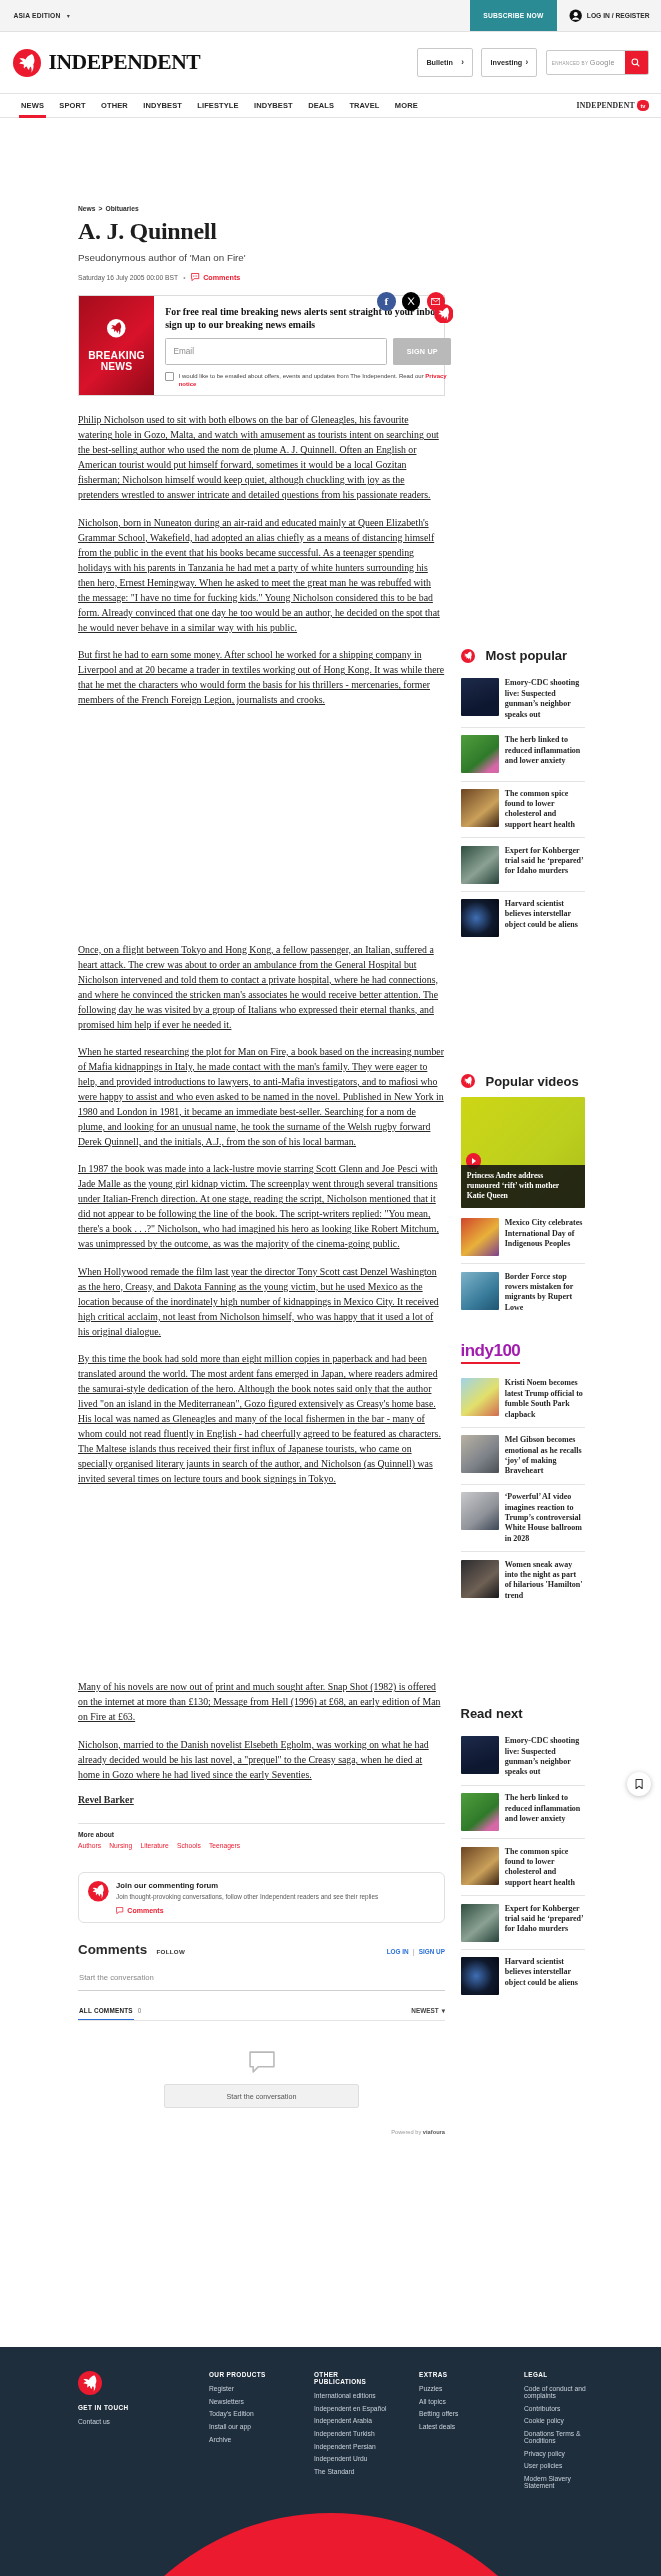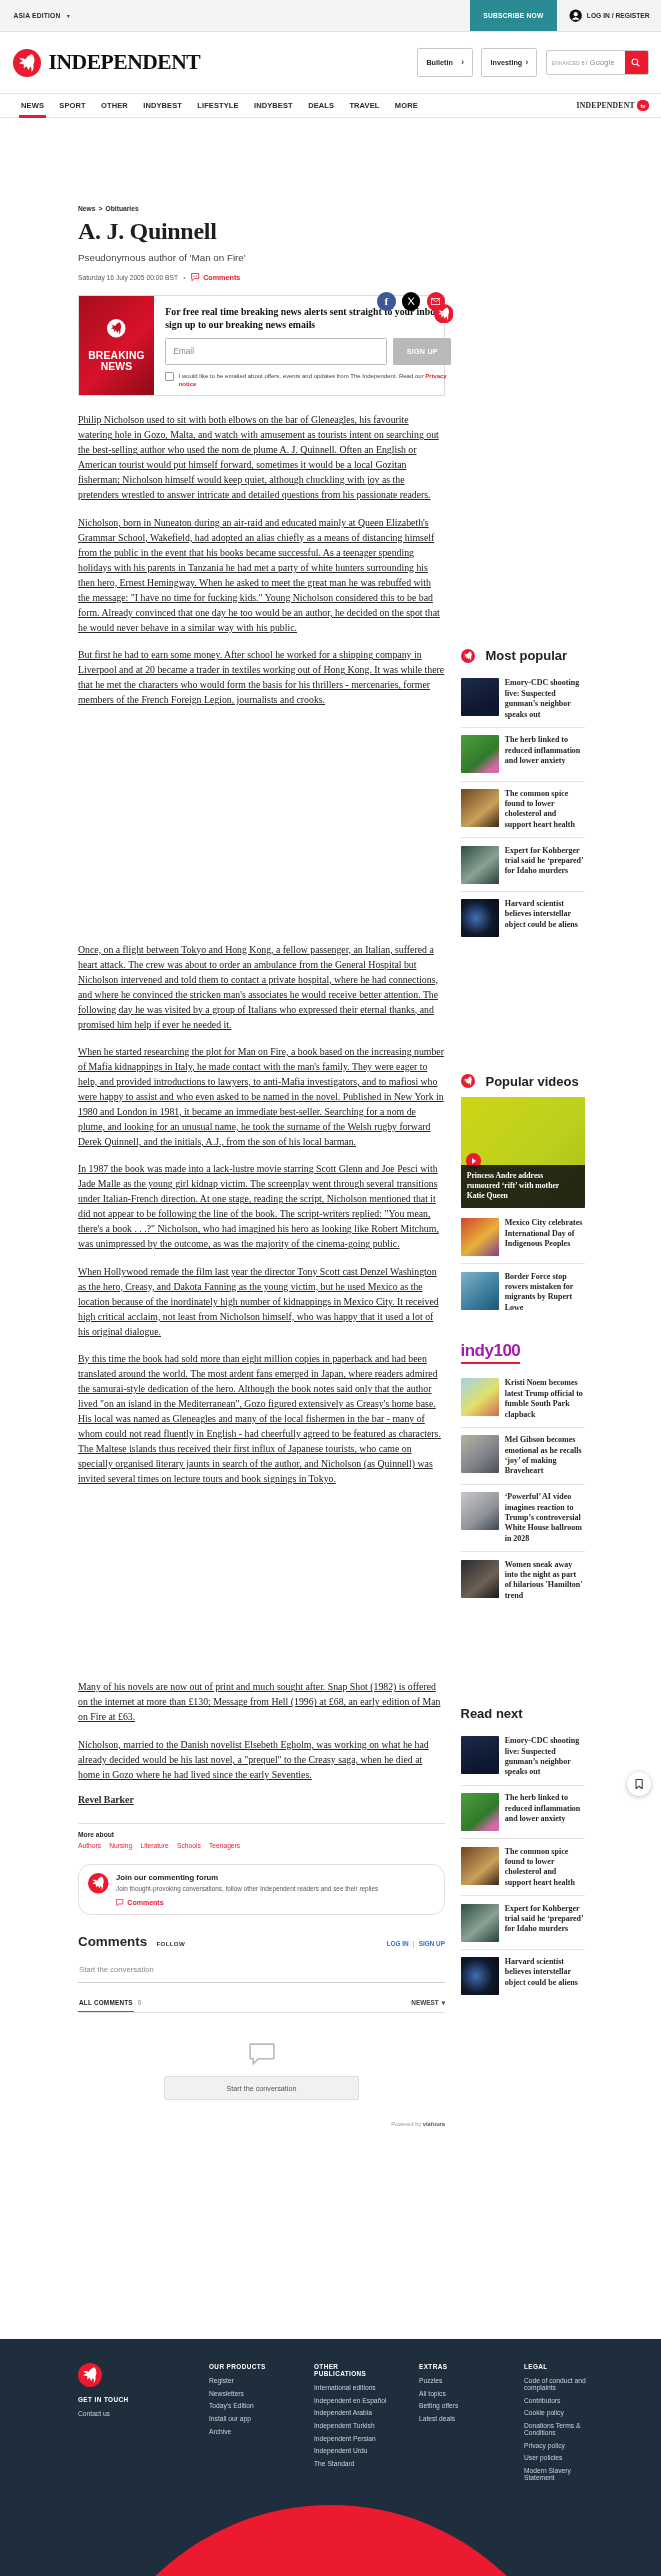--- a/index.html
+++ b/index.html
@@ -80,21 +80,21 @@
   .article-body p { font-family:"Liberation Serif", serif; font-size:9.8px; line-height:15px; color:#202020; margin-bottom:12.4px; }
   .ad-gap-1 { height:222px; }
   .ad-gap-2 { height:181px; }
   .signature { font-family:"Liberation Serif", serif; font-size:9.8px; font-weight:bold; margin:5.2px 0 17.5px; }
   .more-about { border-top:0.5px solid #e0e0e0; padding-top:7.2px; }
   .more-about-label { font-size:6.7px; font-weight:bold; color:#2a2a2a; }
   .tag-row { margin-top:4.1px; display:flex; gap:8.2px; flex-wrap:wrap; }
   .tag-row a { color:#ec1a2e; font-size:6.7px; text-decoration:none; cursor:pointer; }
 
   
-  .forum-box { margin-top:15px; border:0.5px solid #e0e0e0; border-radius:13px; padding:8.2px 9.3px; display:flex; gap:7.2px; }
+  .forum-box { margin-top:23px; border:0.5px solid #e0e0e0; border-radius:6px; padding:8.2px 9.3px; display:flex; gap:7.2px; }
   .forum-box .eagle-circle { width:20.6px; height:20.6px; flex:0 0 auto; }
   .forum-title { font-weight:bold; font-size:7.7px; color:#1e1e1e; }
   .forum-sub { font-size:6.4px; color:#5a5a5a; margin-top:2.6px; line-height:1.4; }
   .forum-link { display:flex; align-items:center; gap:3.1px; margin-top:5.2px; color:#ec1a2e; font-weight:bold; font-size:7px; cursor:pointer; }
 
   
   .comments-header { margin-top:18.5px; display:flex; align-items:baseline; gap:9.3px; }
   .comments-title { font-size:13.4px; font-weight:bold; }
   .follow-link { font-size:6.2px; font-weight:bold; letter-spacing:0.3px; color:#333; cursor:pointer; }
   .auth-links { margin-left:auto; font-size:6.4px; font-weight:bold; color:#2a6fd6; display:flex; gap:4.1px; align-items:center; cursor:pointer; }

